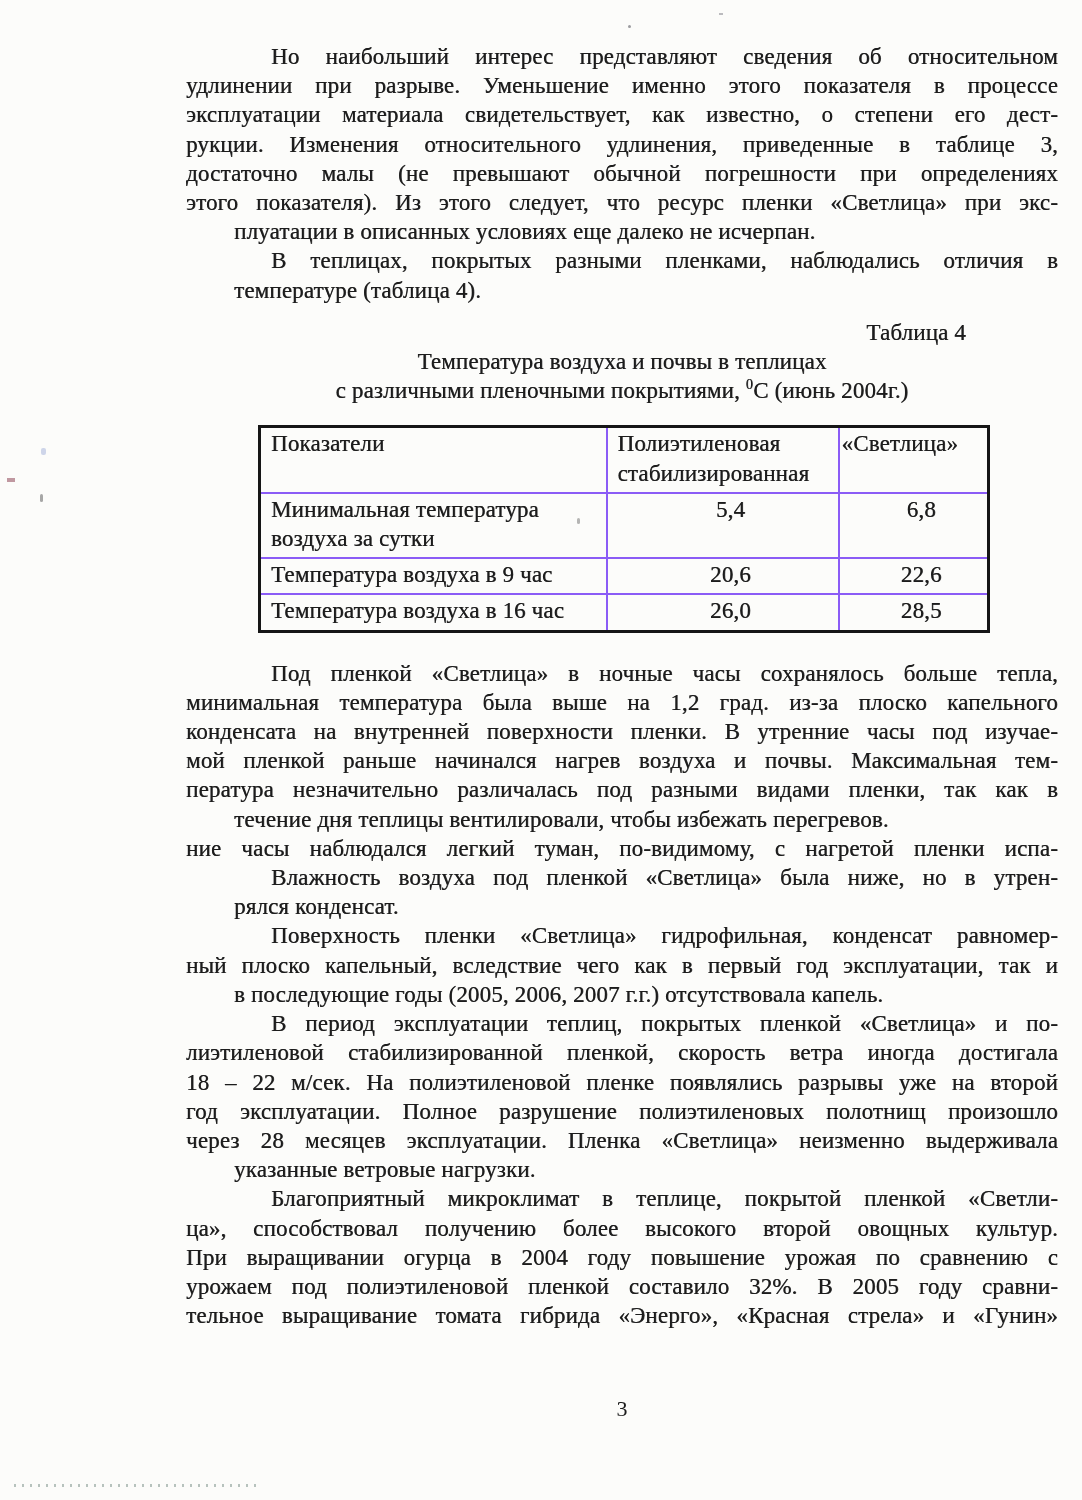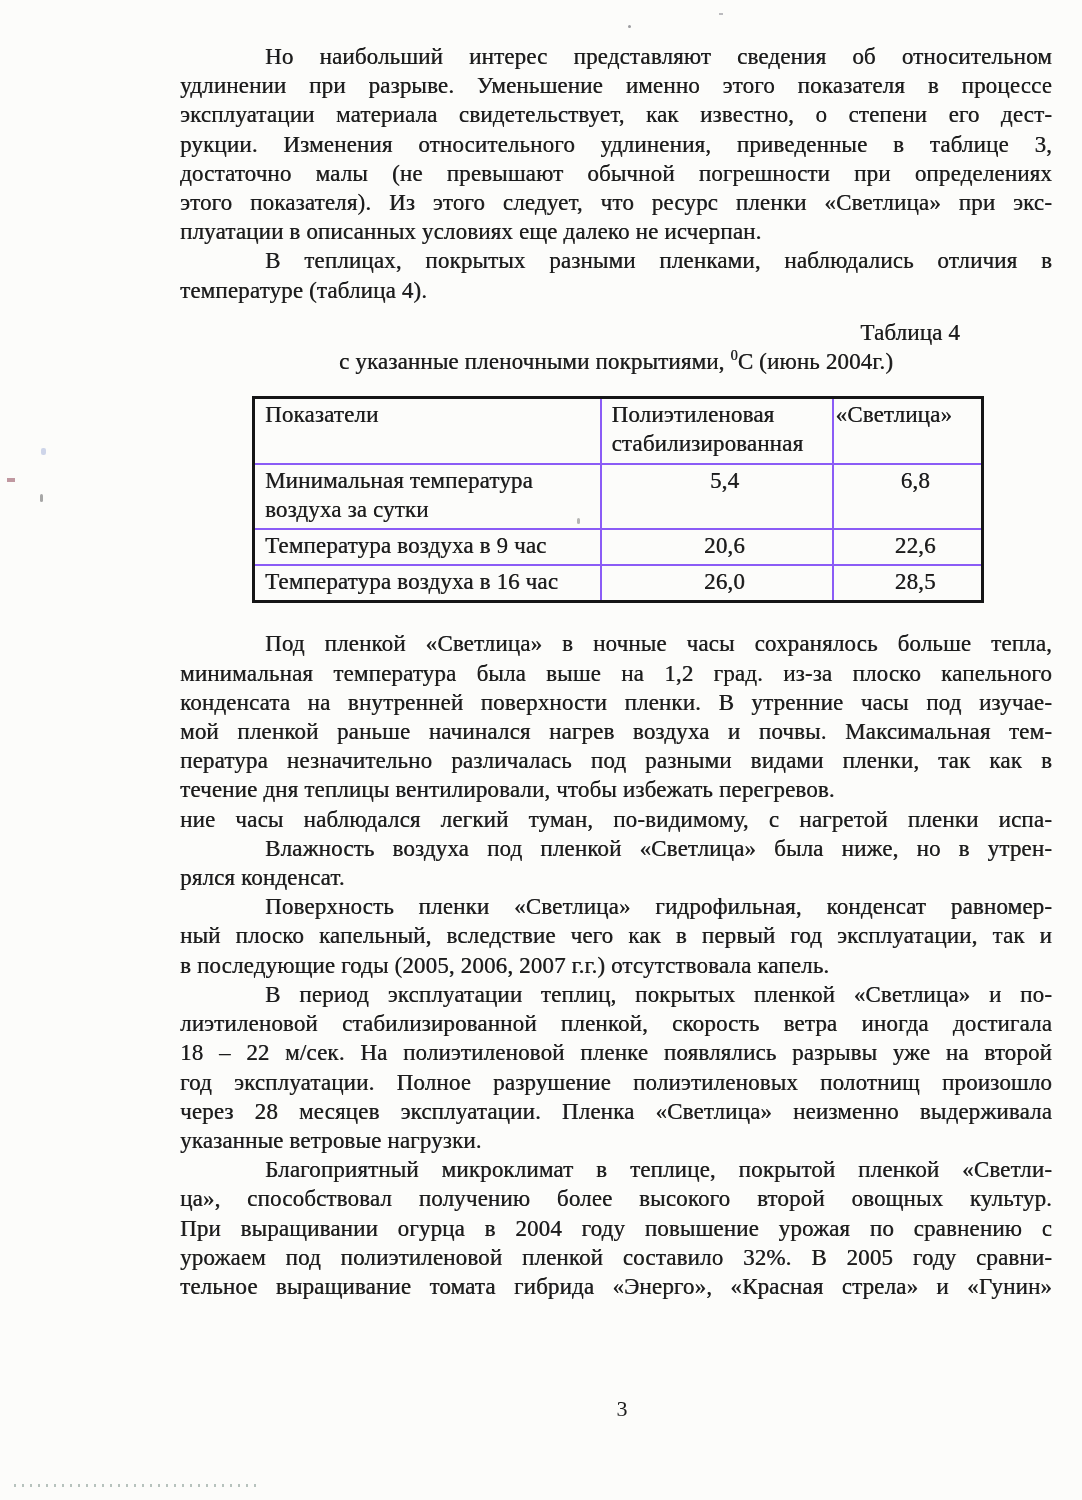--- a/index.html
+++ b/index.html
@@ -3,27 +3,27 @@
 <meta charset="utf-8">
 <style>
   html,body{margin:0;padding:0;background:#ffffff;}
   .page{
     position:relative;width:1082px;height:1500px;overflow:hidden;
     background:#fcfcfa;
     font-family:"Liberation Serif","DejaVu Serif",serif;
     color:#1c1c1c;
   }
   .content{
-    position:absolute;left:180px;top:42px;width:872px;
+    position:absolute;left:186px;top:42px;width:872px;
     font-size:23px;line-height:29.2px;letter-spacing:0.15px;
     text-shadow:0.45px 0 0.25px rgba(25,25,25,0.75);
   }
   .ln{text-align:justify;text-align-last:justify;text-justify:inter-word;}
   .ln.first{text-indent:85px;}
-  .ln.last{text-align-last:left;}
+  .ln.last{text-align-last:left;margin-left:48px;}
   .tcaption{margin-top:13px;}
   .tlabel{text-align:right;padding-right:92px;}
   .ttitle{text-align:center;}
   .tsub{text-align:center;}
   sup{font-size:0.62em;vertical-align:super;line-height:0;}
   table.t4{
     border-collapse:collapse;margin:20px 0 0 72px;width:729px;table-layout:fixed;
     border:3px solid #161616;
   }
   .t4 td{border:2px solid #8b5cf6;vertical-align:top;padding:1px 6px 4px 10px;}
@@ -57,21 +57,22 @@
       <div class="ln last">плуатации в описанных условиях еще далеко не исчерпан.</div>
     </div>
 
     <div class="para">
       <div class="ln first">В теплицах, покрытых разными пленками, наблюдались отличия в</div>
       <div class="ln last">температуре (таблица 4).</div>
     </div>
 
     <div class="tcaption">
       <div class="tlabel">Таблица 4</div>
-      <div class="tsub"><span>с указанные пленочными покрытиями, </span><sup>0</sup><span>С (июнь 2004г.)</span></div>
+      <div class="ttitle">Температура воздуха и почвы в теплицах</div>
+      <div class="tsub"><span>с различными пленочными покрытиями, </span><sup>0</sup><span>С (июнь 2004г.)</span></div>
     </div>
 
     <table class="t4">
       <colgroup>
         <col style="width:347px">
           <col style="width:232px">
           <col style="width:150px">
       </colgroup>
       <tbody>
         <tr>

